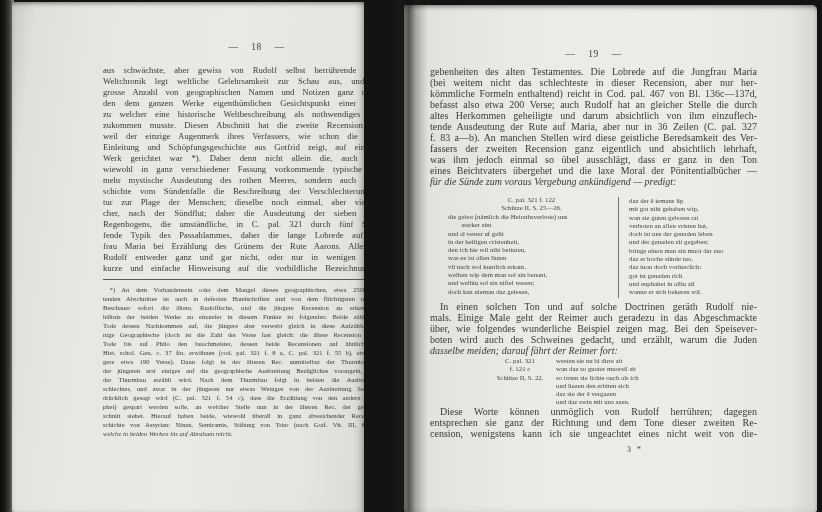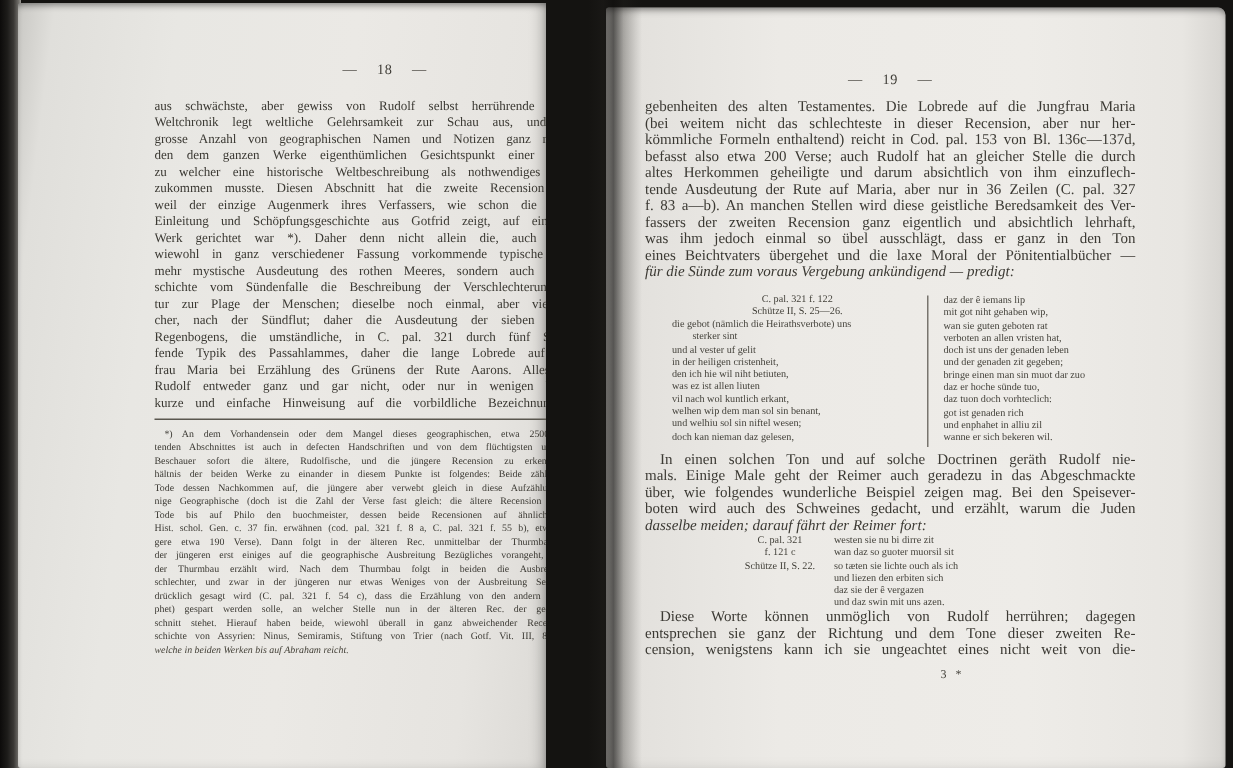--- a/index.html
+++ b/index.html
@@ -95,21 +95,21 @@
 
     <div class="block foot lastline" style="left:91px;top:427px;width:309px;height:9px;line-height:9px;">welche in beiden Werken bis auf Abraham reicht.</div>
   </div>
 
   <div class="page right-page">
     <div class="page-header" style="left:26px;top:44px;width:327px;">— 19 —</div>
 
     <div class="block txt" style="left:26px;top:61px;width:327px;">
         <div class="jline mainR">gebenheiten des alten Testamentes. Die Lobrede auf die Jungfrau Maria</div>
         <div class="jline mainR">(bei weitem nicht das schlechteste in dieser Recension, aber nur her-</div>
-        <div class="jline mainR">kömmliche Formeln enthaltend) reicht in Cod. pal. 153 von Bl. 136c—137d,</div>
+        <div class="jline mainR">kömmliche Formeln enthaltend) reicht in Cod. pal. 467 von Bl. 136c—137d,</div>
         <div class="jline mainR">befasst also etwa 200 Verse; auch Rudolf hat an gleicher Stelle die durch</div>
         <div class="jline mainR">altes Herkommen geheiligte und darum absichtlich von ihm einzuflech-</div>
         <div class="jline mainR">tende Ausdeutung der Rute auf Maria, aber nur in 36 Zeilen (C. pal. 327</div>
         <div class="jline mainR">f. 83 a—b). An manchen Stellen wird diese geistliche Beredsamkeit des Ver-</div>
         <div class="jline mainR">fassers der zweiten Recension ganz eigentlich und absichtlich lehrhaft,</div>
         <div class="jline mainR">was ihm jedoch einmal so übel ausschlägt, dass er ganz in den Ton</div>
         <div class="jline mainR">eines Beichtvaters übergehet und die laxe Moral der Pönitentialbücher —</div>
       </div>
 
     <div class="block mainR lastline" style="left:26px;top:171px;width:327px;height:11px;line-height:11px;">für die Sünde zum voraus Vergebung ankündigend — predigt:</div>

